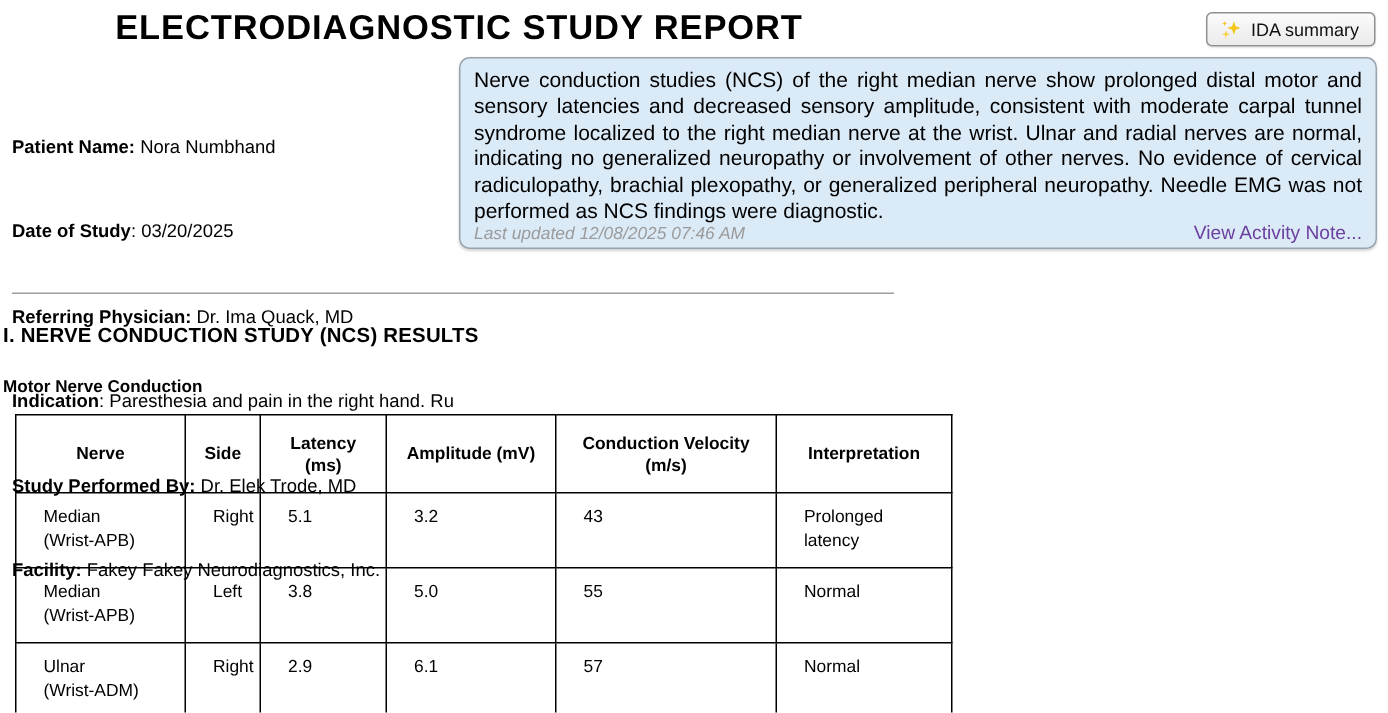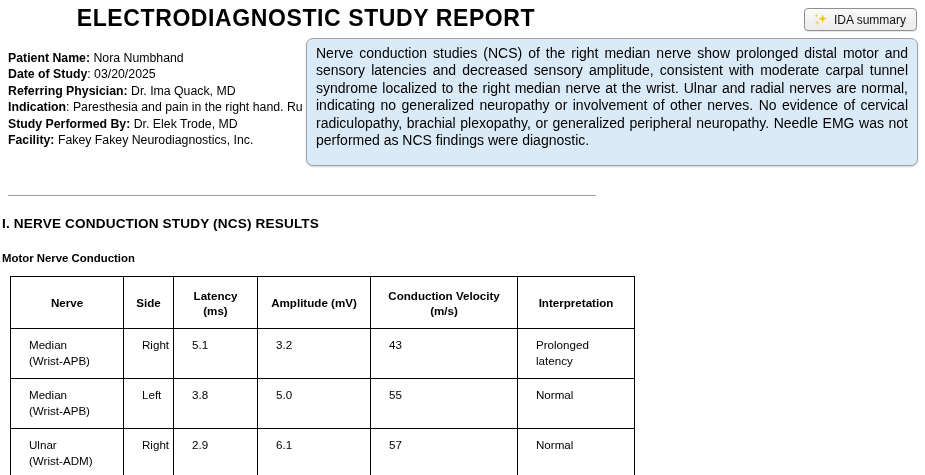--- a/index.html
+++ b/index.html
@@ -61,21 +61,21 @@
   #patient-info {
     position: absolute;
     left: 8px;
     top: 50px;
     width: 470px;
     font-size: 12.3px;
     line-height: 16.4px;
     white-space: nowrap;
     overflow: hidden;
   }
-  #patient-info .info-row { white-space: nowrap; }
+  #patient-info .info-row { white-space: nowrap; margin-top: 40px; }
   #patient-info .info-label { font-weight: bold; }
   #patient-info .info-value { font-weight: normal; }
 
   
   #ai-summary-callout {
     position: absolute;
     left: 306px;
     top: 38px;
     width: 612px;
     height: 128px;
@@ -213,20 +213,24 @@
   <div class="info-row">
     <span class="info-label">Study Performed By:</span><span class="info-value"> Dr. Elek Trode, MD</span>
   </div>
   <div class="info-row">
     <span class="info-label">Facility:</span><span class="info-value"> Fakey Fakey Neurodiagnostics, Inc.</span>
   </div>
 </div>
 
 <div id="ai-summary-callout">
   <div id="ai-summary-text">Nerve conduction studies (NCS) of the right median nerve show prolonged distal motor and sensory latencies and decreased sensory amplitude, consistent with moderate carpal tunnel syndrome localized to the right median nerve at the wrist. Ulnar and radial nerves are normal, indicating no generalized neuropathy or involvement of other nerves. No evidence of cervical radiculopathy, brachial plexopathy, or generalized peripheral neuropathy. Needle EMG was not performed as NCS findings were diagnostic.</div>
+  <div id="callout-footer">
+    <span id="last-updated">Last updated 12/08/2025 07:46 AM</span>
+    <span id="view-activity-note-link">View Activity Note...</span>
+  </div>
 </div>
 
 <div id="section-divider"></div>
 
 <div id="ncs-section-heading">I. NERVE CONDUCTION STUDY (NCS) RESULTS</div>
 <div id="motor-subheading">Motor Nerve Conduction</div>
 
 <table id="motor-nerve-table">
   <colgroup>
     <col class="col-nerve">

